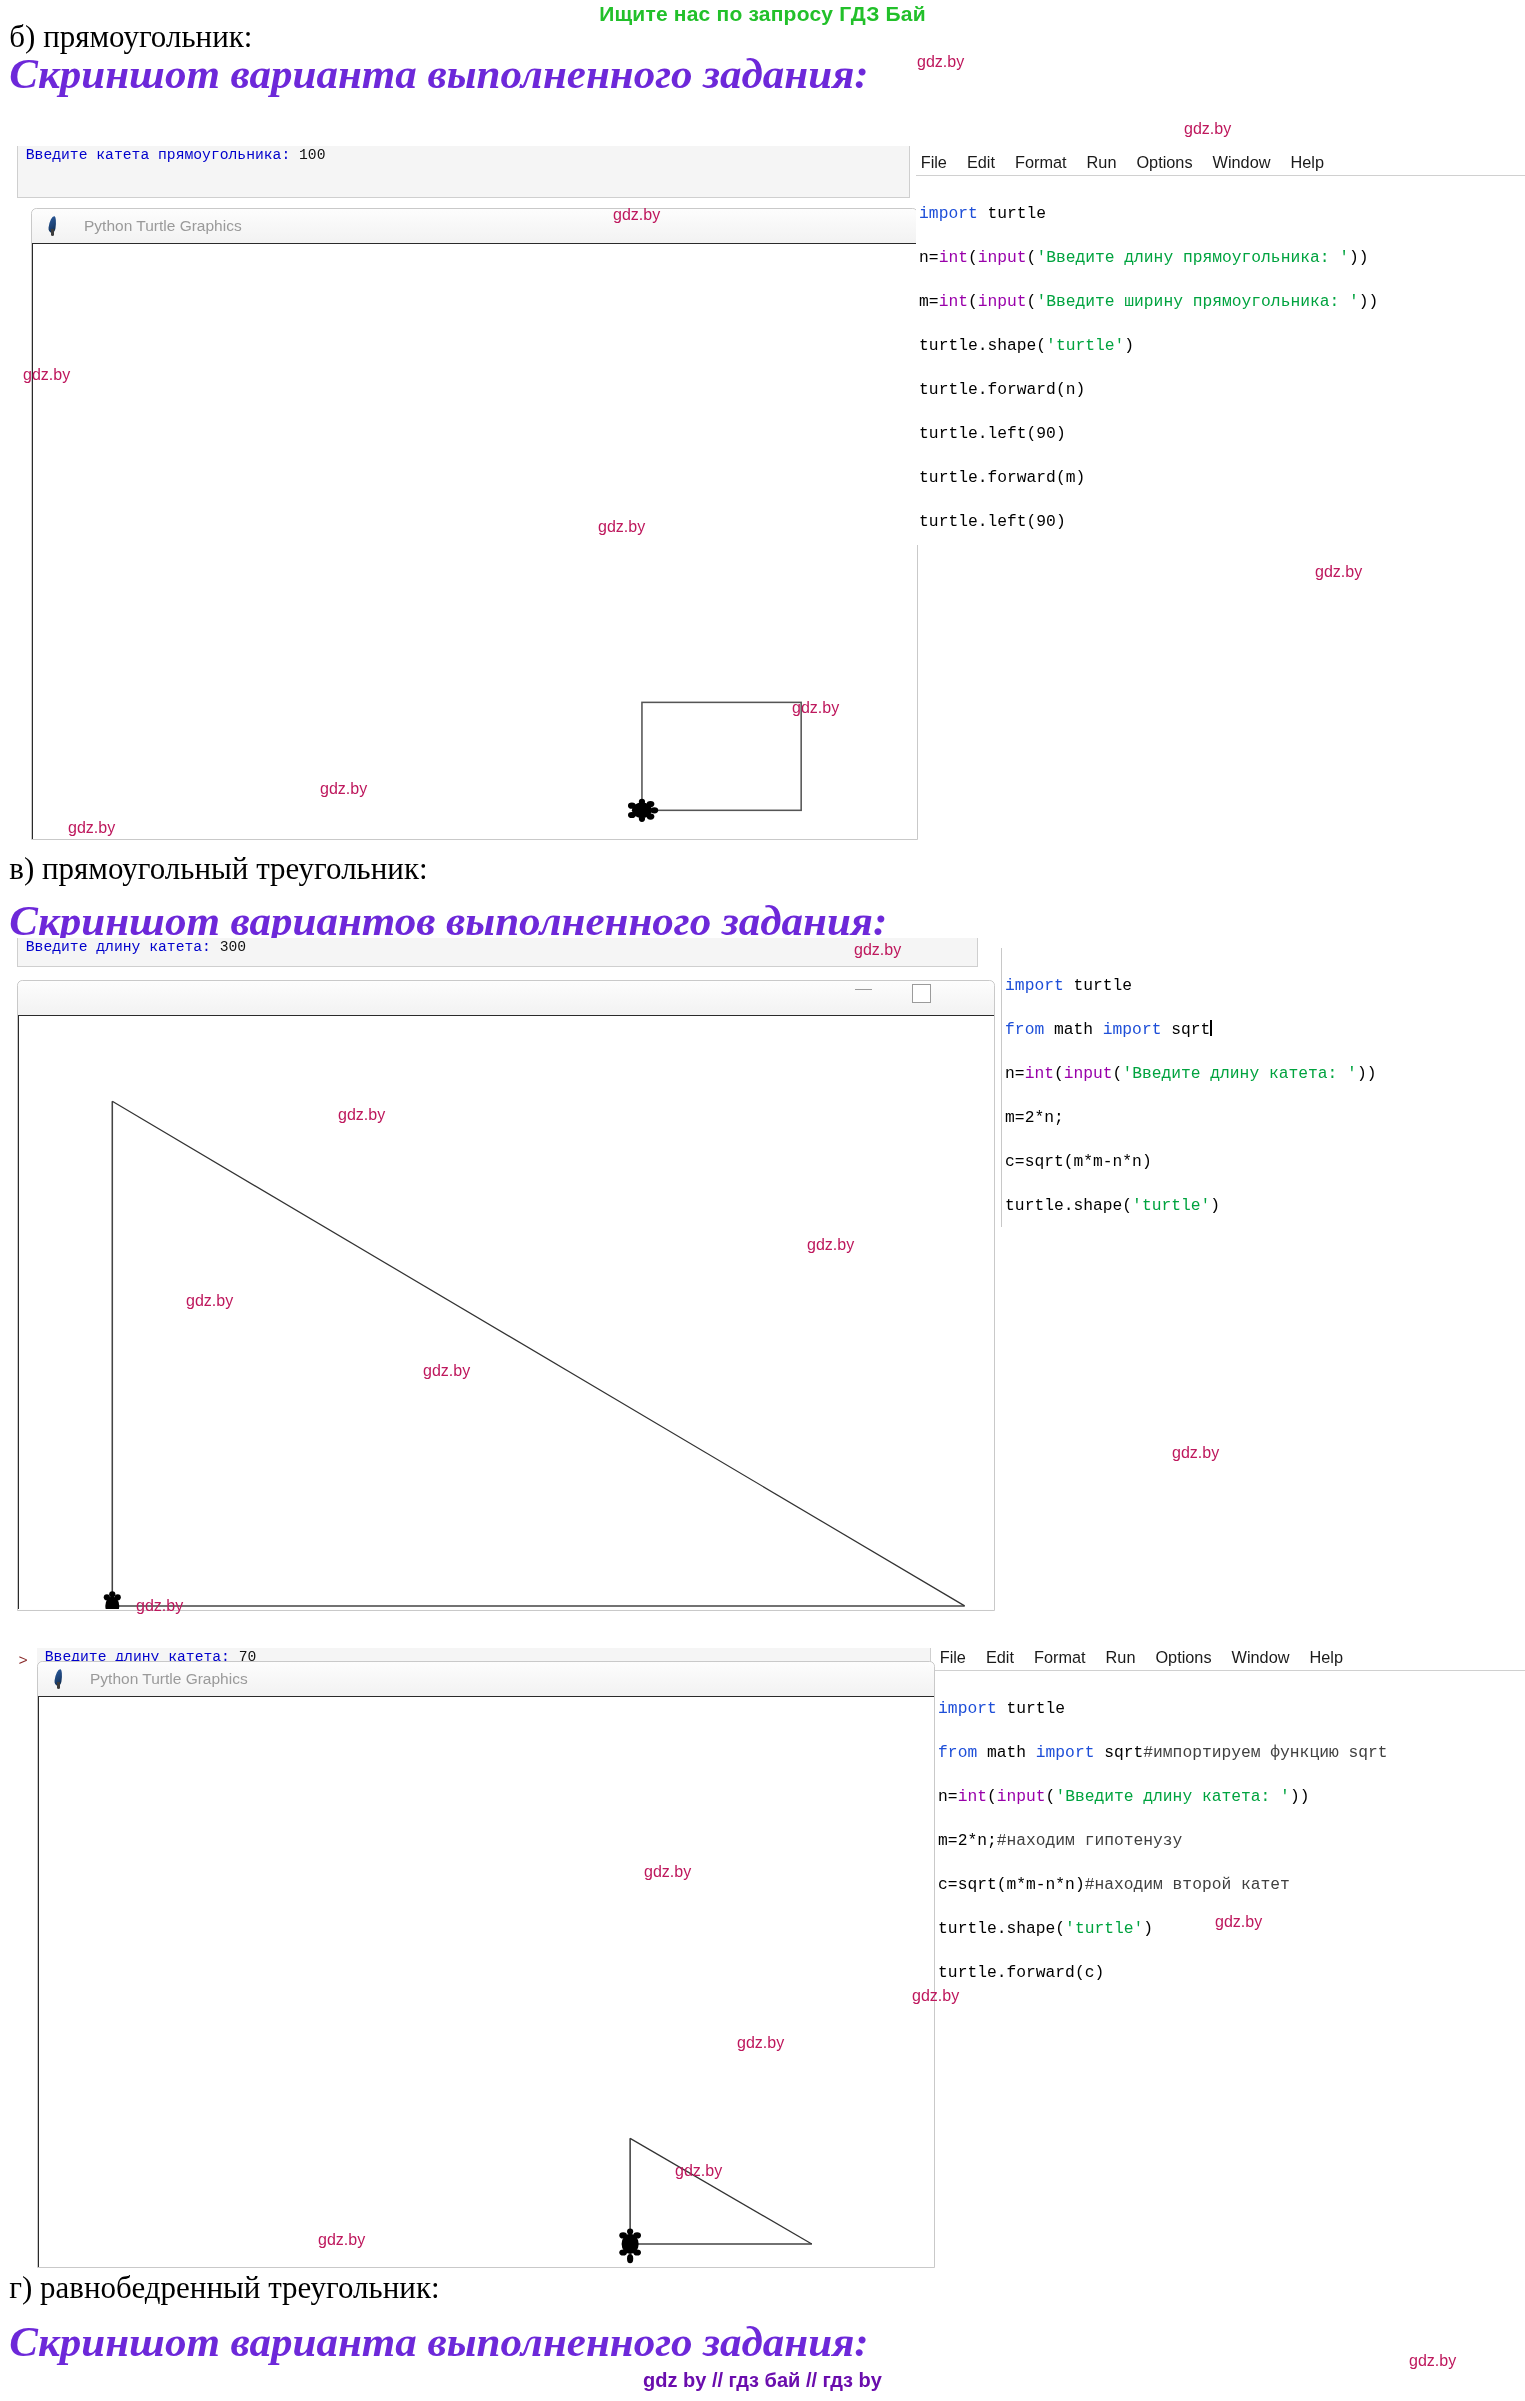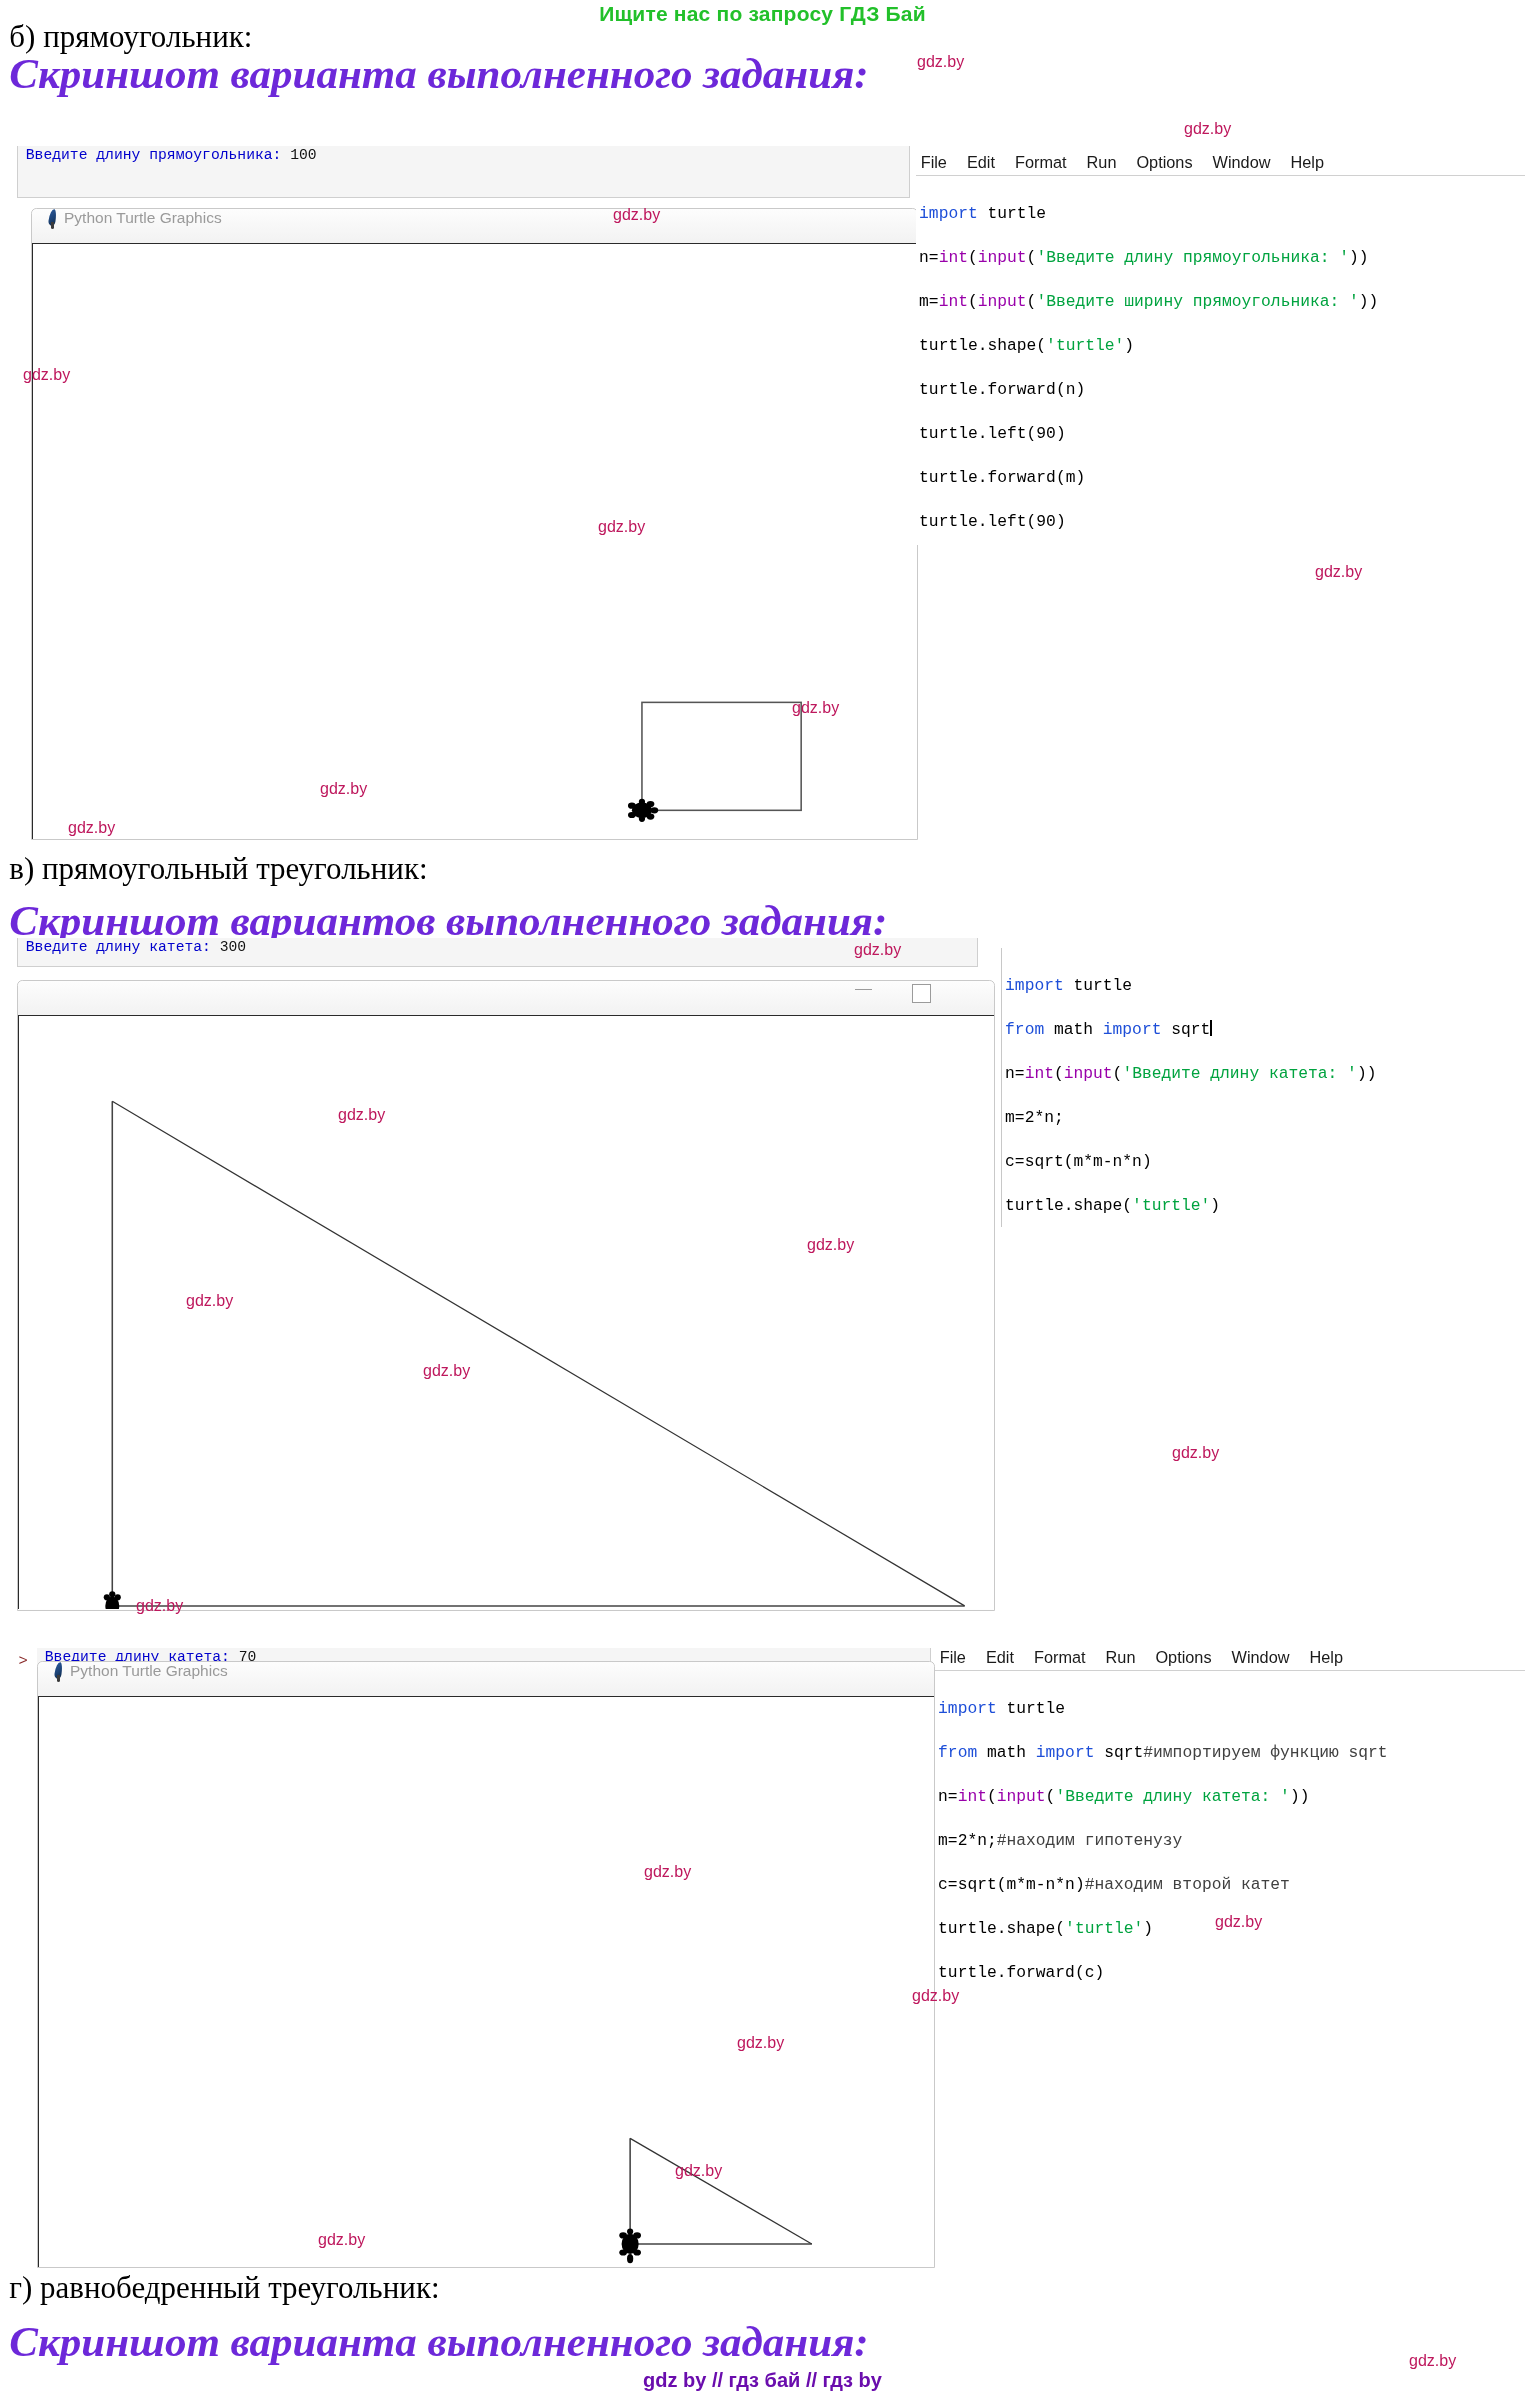--- a/index.html
+++ b/index.html
@@ -43,22 +43,22 @@
 
   
   .tw{
     background:#fbfbfb;
     border:0.8px solid #c9c9c9;
     border-radius:5.4px 5.4px 0 0;
     box-shadow:0 0 0 0.8px #ffffff inset;
     overflow:hidden;
   }
   .tw-title{
-    height:34px;display:flex;
-    padding-left:14px;gap:4px;
+    height:34px;display:flex;align-items:center;
+    padding-left:14px;gap:24px;
     background:linear-gradient(#fdfdfd,#f2f2f2);
     border-radius:5.4px 5.4px 0 0;
     position:relative;
   }
   .tw-title .tname{
     font-size:15.5px;color:#9a9a9a;
     font-family:"Liberation Sans", sans-serif;white-space:nowrap;
   }
   .pyicon{width:14px;height:20px;position:relative;display:inline-block;}
   .pyicon:before{
@@ -122,21 +122,21 @@
 </style>
 </head>
 <body>
 
 <div class="abs" id="promo-header">Ищите нас по запросу ГДЗ Бай</div>
 
 <div class="abs head-plain" style="left:9.3px;top:19.4px;">б) прямоугольник:</div>
 <div class="abs head-bold-italic" style="left:9.3px;top:49px;">Скриншот варианта выполненного задания:</div>
 
 <div class="abs shell" style="left:17px;top:146px;width:891px;height:51px;">
-  <div class="ln"><span>Введите длину прямоугольника: </span><span class="val">100</span></div>
+  <div class="ln"><span>Введите катета прямоугольника: </span><span class="val">100</span></div>
 </div>
 
 <div class="abs tw" style="left:31px;top:208px;width:885px;height:630px;">
   <div class="tw-title">
     <span class="pyicon"></span>
     <span class="tname">Python Turtle Graphics</span>
   </div>
   <div class="tw-canvas" style="width:885px;height:595px;">
 
     <svg class="abs" style="left:574px;top:435px;" width="233" height="171" viewBox="0 0 300 220">

